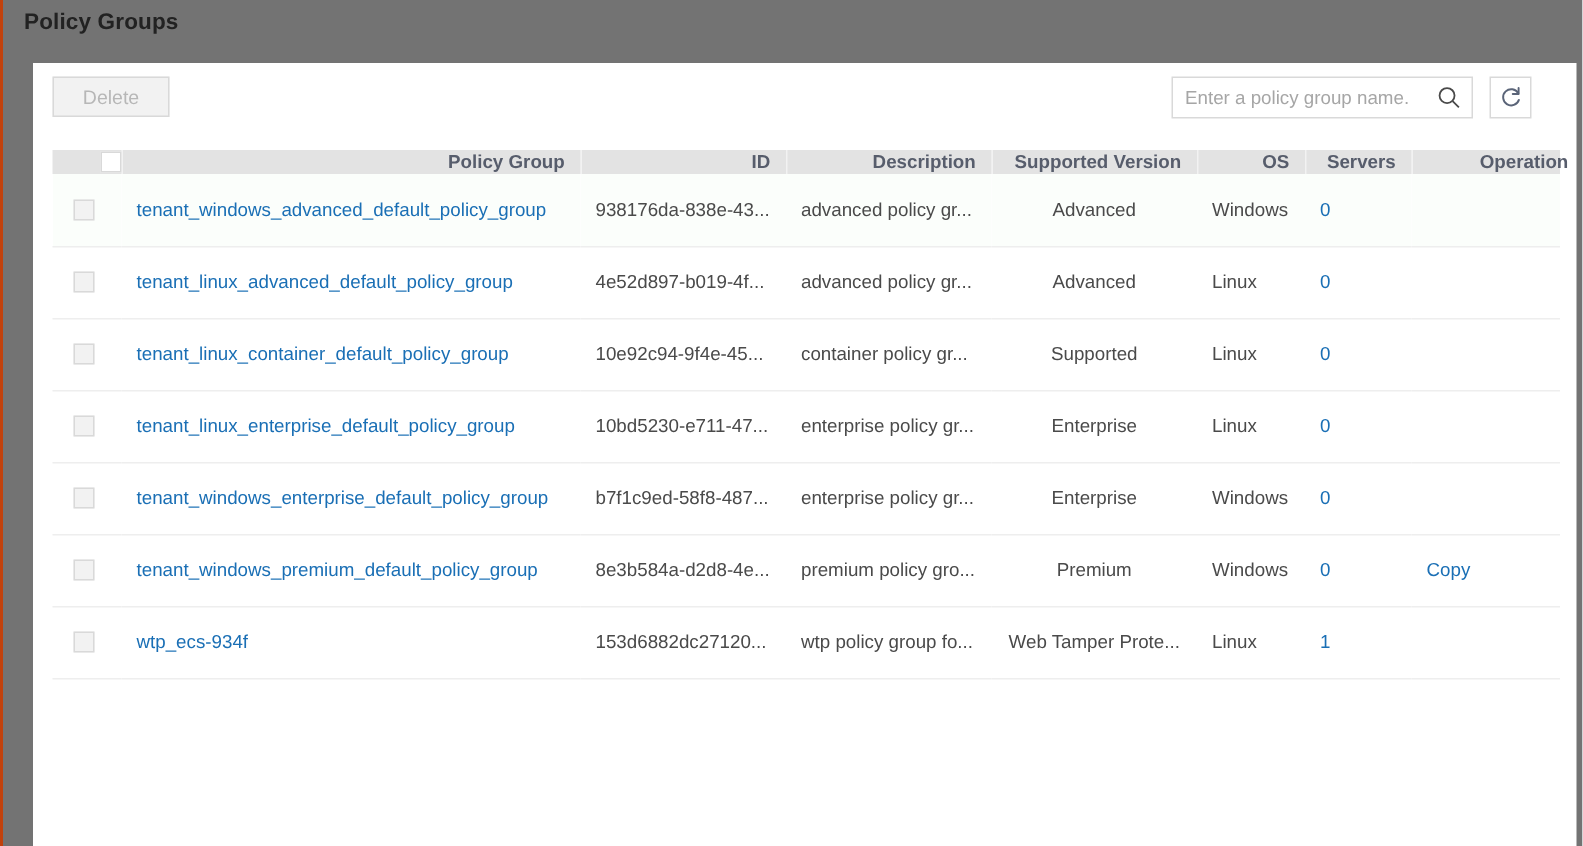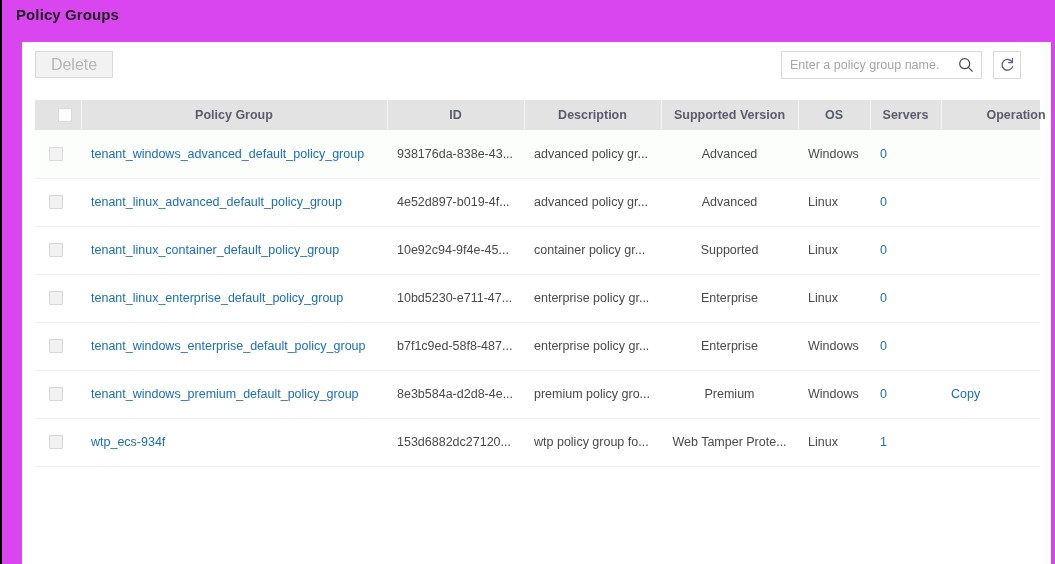--- a/index.html
+++ b/index.html
@@ -13,22 +13,22 @@
     font-family: "Liberation Sans", sans-serif;
     font-size: 12px;
     color: #333;
     overflow: hidden;
   }
   .page {
     position: relative;
     width: 1055px;
     height: 564px;
     box-sizing: border-box;
-    border-left: 2px solid #000000;
-    background: #d946ef;
+    border-left: 2px solid #c2410c;
+    background: #737373;
   }
   .page-title {
     position: absolute;
     left: 14px;
     top: 6px;
     font-size: 15px;
     font-weight: bold;
     color: #222;
     letter-spacing: 0.1px;
   }
@@ -49,21 +49,21 @@
     position: absolute;
     left: 13px;
     top: 9px;
     width: 78px;
     height: 27px;
     line-height: 25px;
     text-align: center;
     background: #f2f2f2;
     border: 1px solid #d9d9d9;
     color: #b7b7b7;
-    font-size: 16px;
+    font-size: 13px;
     box-sizing: border-box;
     cursor: default;
     user-select: none;
   }
   .search-wrap {
     position: absolute;
     right: 69px;
     top: 9px;
     width: 201px;
     height: 28px;
@@ -118,25 +118,25 @@
     right: 10px;
     bottom: 0;
   }
   table.grid {
     border-collapse: collapse;
     width: 1005px;
     table-layout: fixed;
   }
   table.grid th {
     background: #e3e3e3;
-    height: 30px;
+    height: 16px;
     font-size: 12.5px;
     font-weight: bold;
     color: #575d6c;
-    text-align: center;
+    text-align: right;
     padding: 0 10px;
     border-right: 1px solid #f2f2f2;
     box-sizing: border-box;
     white-space: nowrap;
   }
   table.grid th.last { border-right: none; padding-left: 45px; }
   table.grid td {
     height: 48px;
     font-size: 12.5px;
     color: #4a4a4a;

